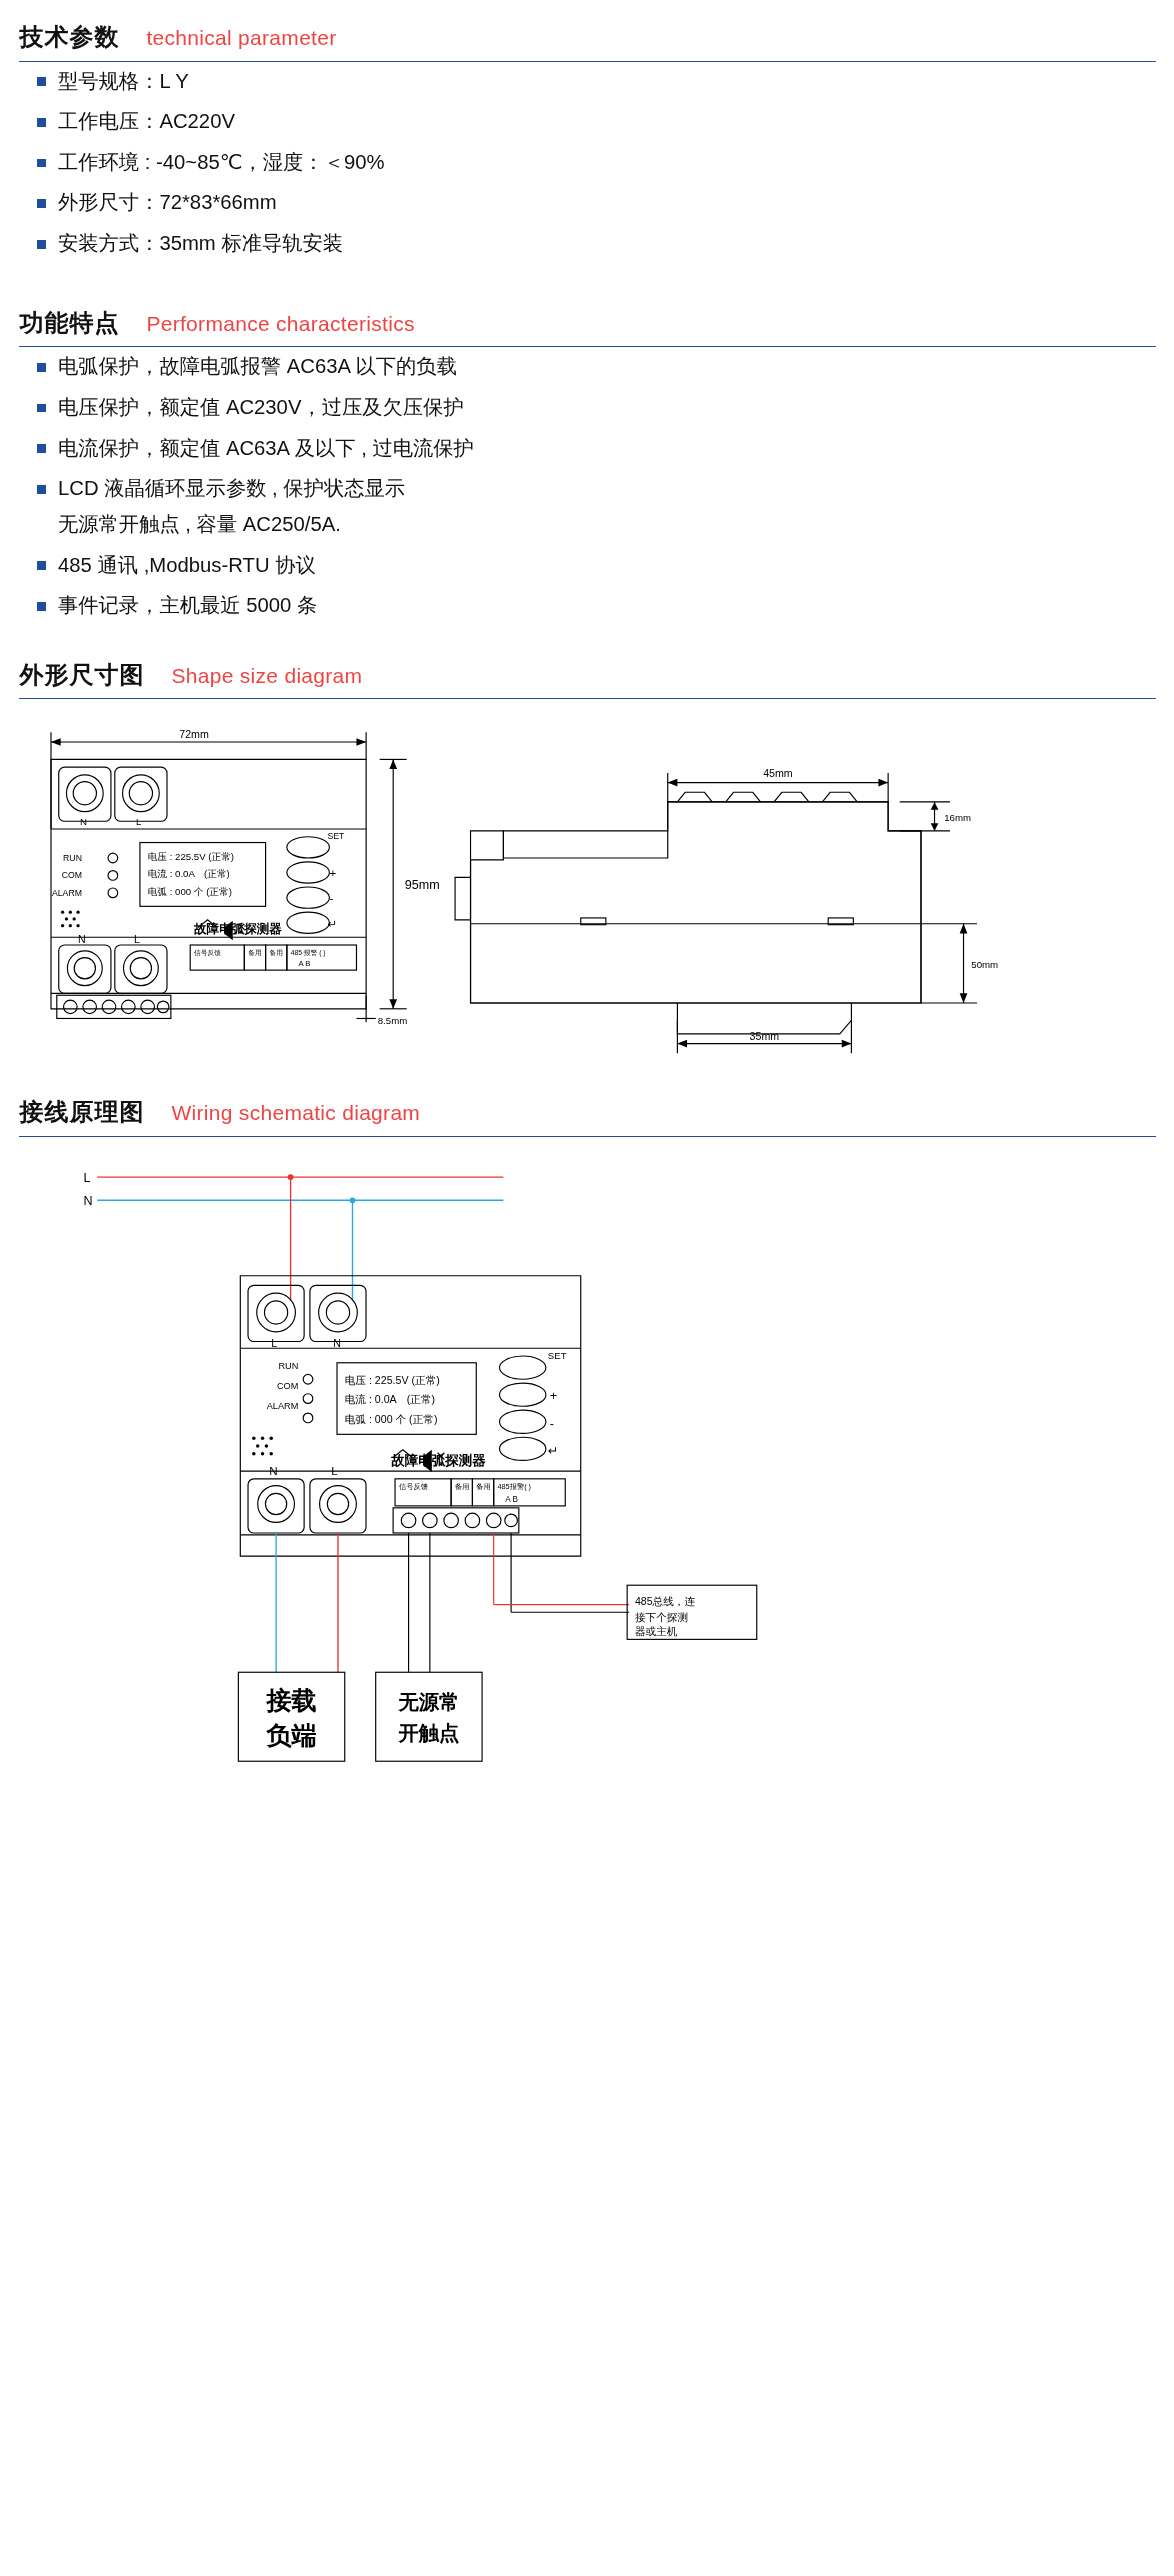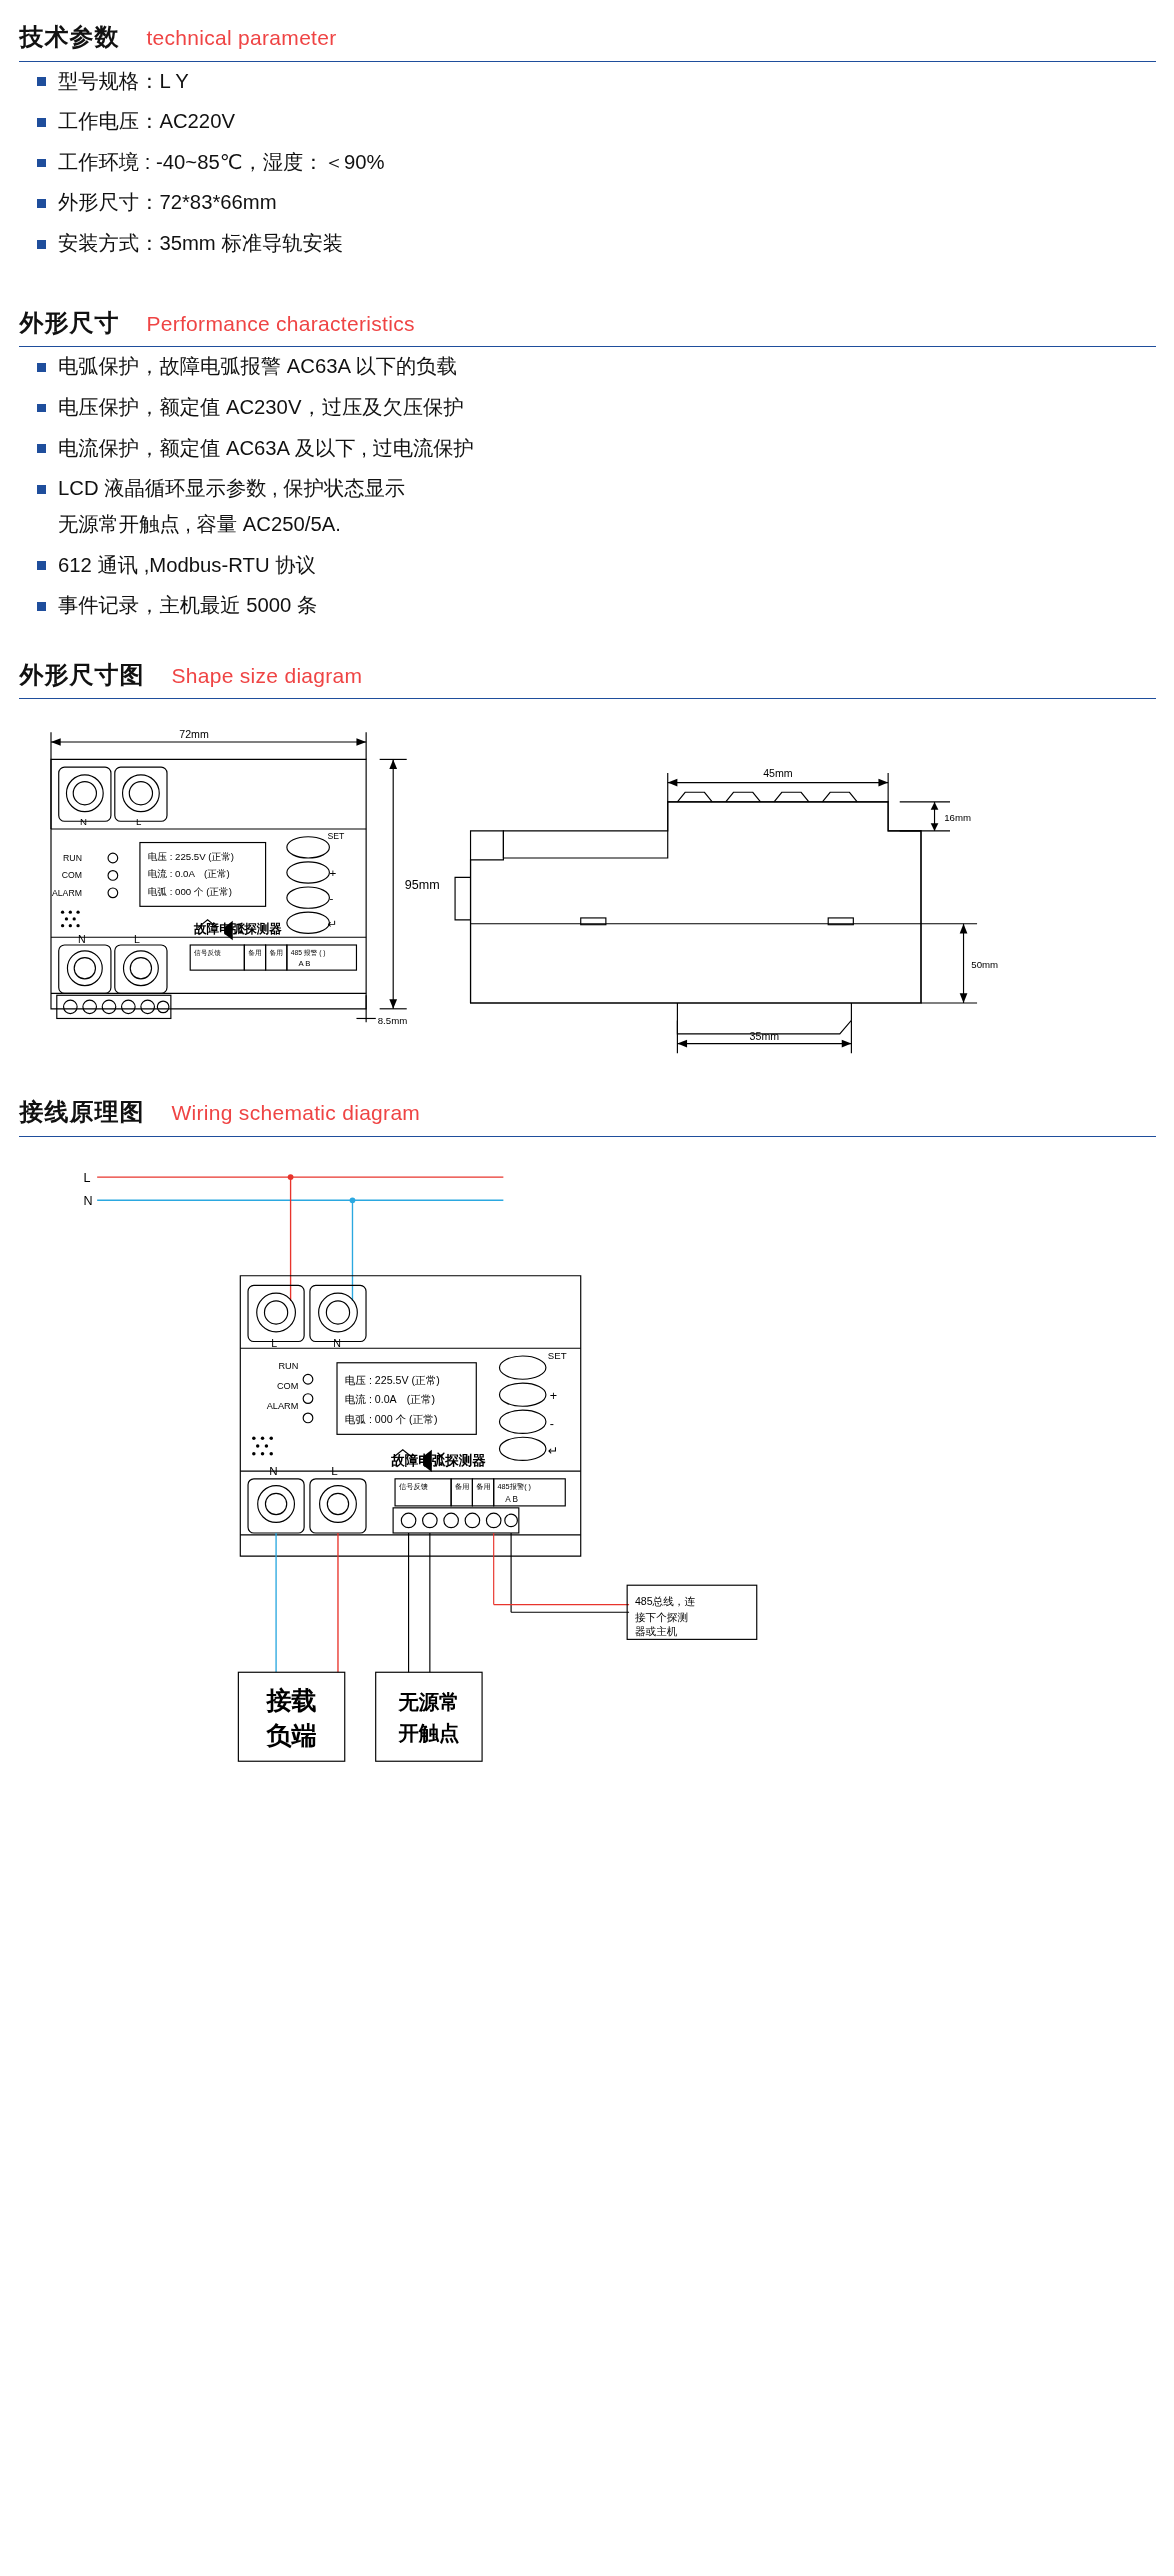--- a/index.html
+++ b/index.html
@@ -87,29 +87,29 @@
   <ul class="bl">
     <li><span class="sq"></span><span>型号规格：L Y</span></li>
     <li><span class="sq"></span><span>工作电压：AC220V</span></li>
     <li><span class="sq"></span><span>工作环境 : -40~85℃，湿度：＜90%</span></li>
     <li><span class="sq"></span><span>外形尺寸：72*83*66mm</span></li>
     <li><span class="sq"></span><span>安装方式：35mm 标准导轨安装</span></li>
   </ul>
 
   <div class="sec-gap"></div>
   <div class="sec-head">
-    <span class="cn">外形尺寸</span>
+    <span class="cn">功能特点</span>
     <span class="en">Performance  characteristics</span>
   </div>
   <ul class="bl">
     <li><span class="sq"></span><span>电弧保护，故障电弧报警 AC63A 以下的负载</span></li>
     <li><span class="sq"></span><span>电压保护，额定值 AC230V，过压及欠压保护</span></li>
     <li><span class="sq"></span><span>电流保护，额定值 AC63A 及以下 , 过电流保护</span></li>
     <li><span class="sq"></span><span>LCD 液晶循环显示参数 , 保护状态显示</span><span class="l2">无源常开触点 , 容量 AC250/5A.</span></li>
-    <li><span class="sq"></span><span>612 通讯 ,Modbus-RTU 协议</span></li>
+    <li><span class="sq"></span><span>485 通讯 ,Modbus-RTU 协议</span></li>
     <li><span class="sq"></span><span>事件记录，主机最近 5000 条</span></li>
   </ul>
 
   <div class="sec-gap" style="height:23px"></div>
   <div class="sec-head">
     <span class="cn">外形尺寸图</span>
     <span class="en">Shape size diagram</span>
   </div>
 
   <div class="fig">

